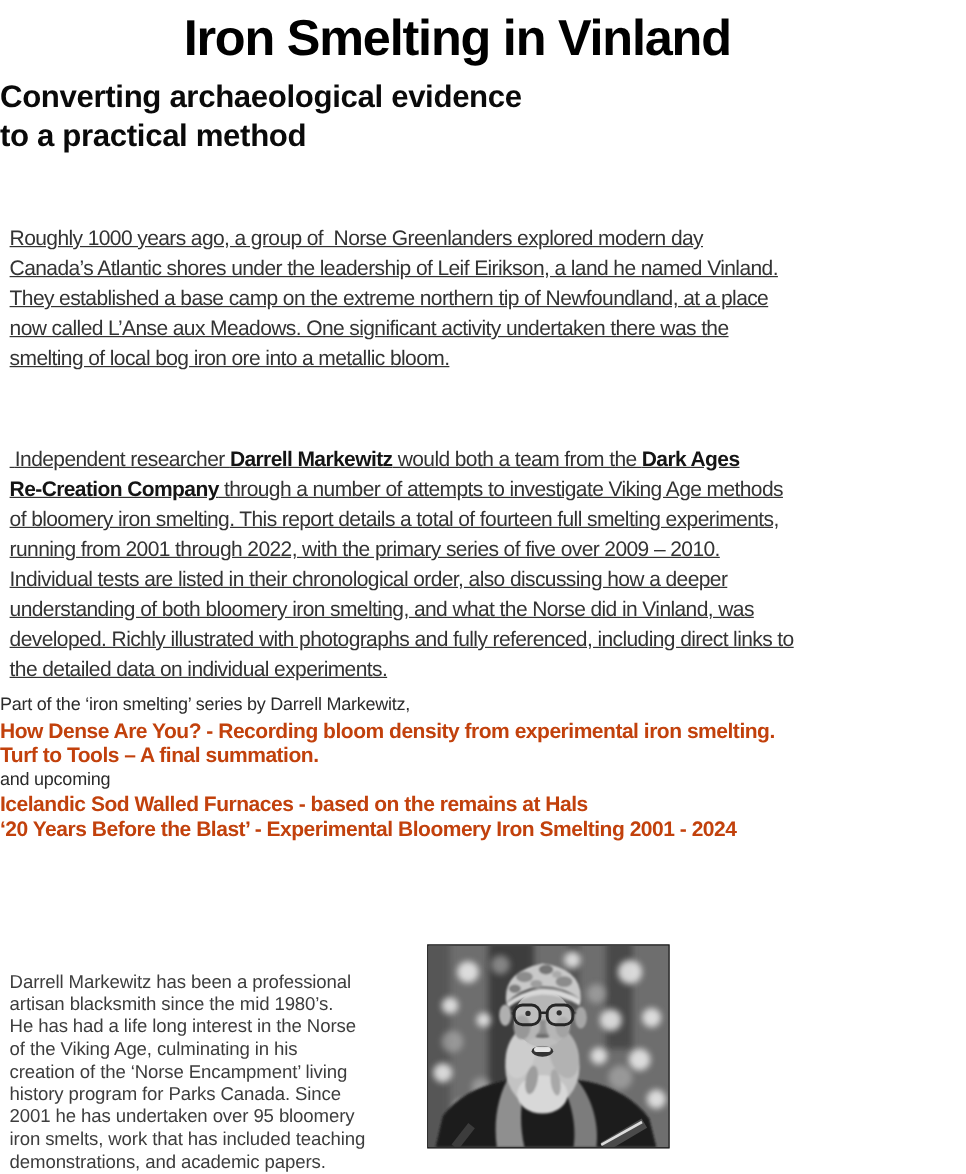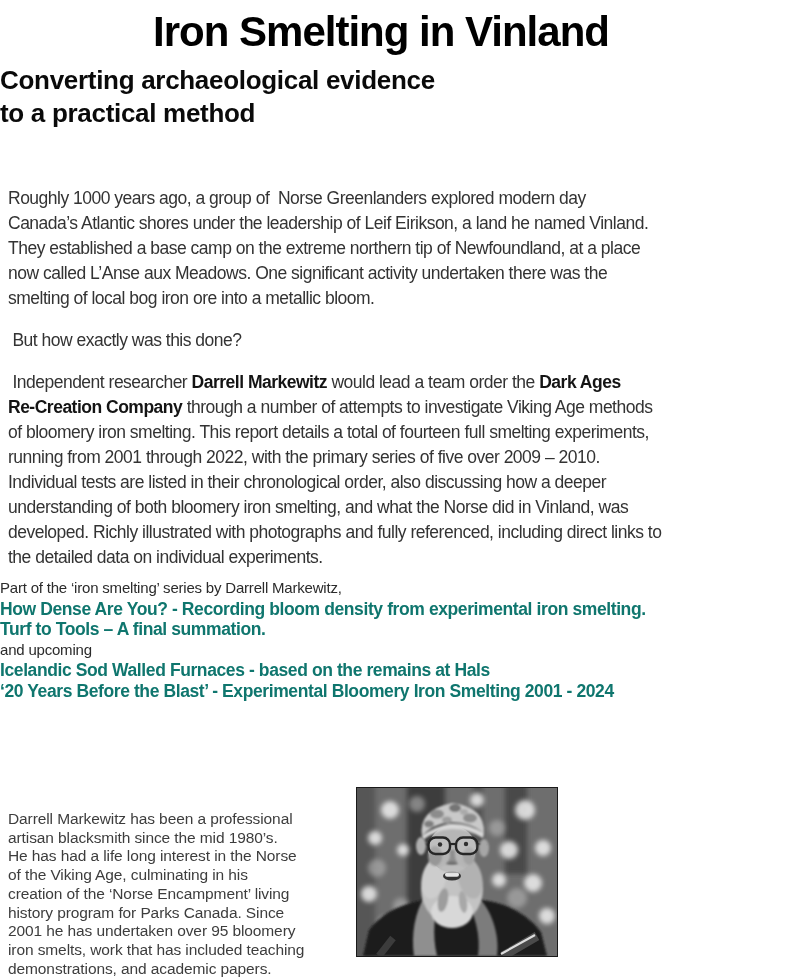--- a/index.html
+++ b/index.html
@@ -14,33 +14,33 @@
     line-height:48px; white-space:pre-line;
   }
   .subtitle {
     position:absolute; top:64px; left:0; width:762px; text-align:left;
     font-size:26px; font-weight:bold; letter-spacing:-0.3px; color:#0a0a0a;
     line-height:33px; white-space:pre-line;
   }
   .para {
     position:absolute; left:8px; width:792px;
     font-size:17.5px; line-height:25px; letter-spacing:-0.5px;
-    color:#333333; white-space:pre-wrap;
+    color:#333333; white-space:pre-wrap;text-decoration:underline;
   }
   .para b { font-weight:bold; color:#141414; }
   .p1 { top:186px; }
   .p2 { top:328px; }
   .p3 { top:370px; }
   .series {
     position:absolute; top:578px; left:0; width:805px; 
     color:#2b2b2b;
   }
   .series .line { line-height:20.6px; height:20.6px; white-space:pre; }
   .series .normal { font-size:15px; letter-spacing:-0.2px; }
-  .series .bold { font-size:17.5px; font-weight:bold; letter-spacing:-0.4px; color:#0f766e; }
+  .series .bold { font-size:17.5px; font-weight:bold; letter-spacing:-0.4px; color:#c2410c; }
   .bio {
     position:absolute; left:8px; top:810px; width:360px;
     font-size:15.5px; line-height:18.7px; letter-spacing:-0.1px;
     color:#3d3d3d; white-space:pre-wrap;
   }
   .photo {
     position:absolute; left:356px; top:787px; width:200px; height:168px;
     border:1.5px solid #1a1a1a; background:#6e6e6e; overflow:hidden;
   }
   .photo svg { display:block; }
@@ -54,23 +54,22 @@
 
   <div class="subtitle">Converting archaeological evidence
 to a practical method</div>
 
   <div class="para p1">Roughly 1000 years ago, a group of  Norse Greenlanders explored modern day
 Canada’s Atlantic shores under the leadership of Leif Eirikson, a land he named Vinland.
 They established a base camp on the extreme northern tip of Newfoundland, at a place
 now called L’Anse aux Meadows. One significant activity undertaken there was the
 smelting of local bog iron ore into a metallic bloom.</div>
 
-  <div class="para p2"> But how exactly was this done?</div>
 
-  <div class="para p3"><span> Independent researcher </span><b>Darrell Markewitz</b><span> would lead a team order the </span><b>Dark Ages
+  <div class="para p3"><span> Independent researcher </span><b>Darrell Markewitz</b><span> would both a team from the </span><b>Dark Ages
 Re-Creation Company</b><span> through a number of attempts to investigate Viking Age methods
 of bloomery iron smelting. This report details a total of fourteen full smelting experiments,
 running from 2001 through 2022, with the primary series of five over 2009 – 2010.
 Individual tests are listed in their chronological order, also discussing how a deeper
 understanding of both bloomery iron smelting, and what the Norse did in Vinland, was
 developed. Richly illustrated with photographs and fully referenced, including direct links to
 the detailed data on individual experiments.</span></div>
 
   <div class="series">
     <div class="line normal">Part of the ‘iron smelting’ series by Darrell Markewitz,</div>

